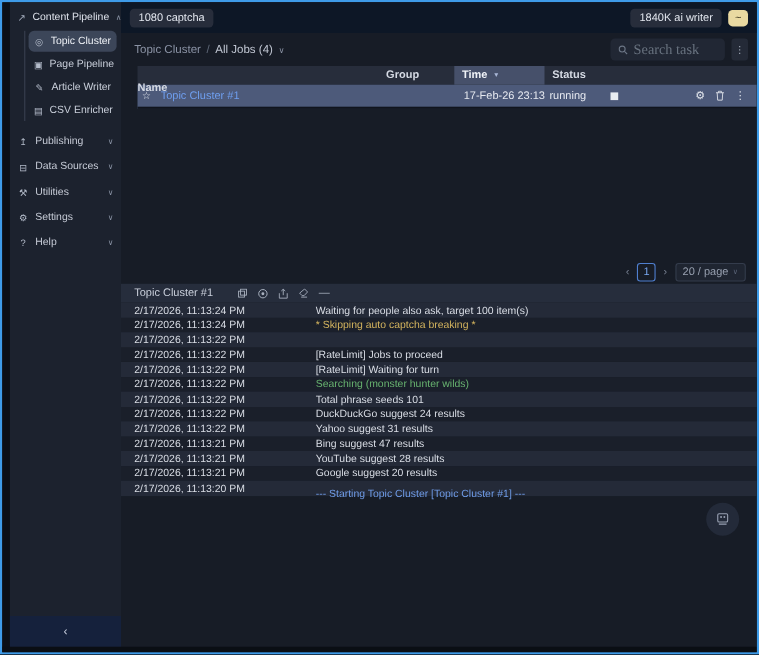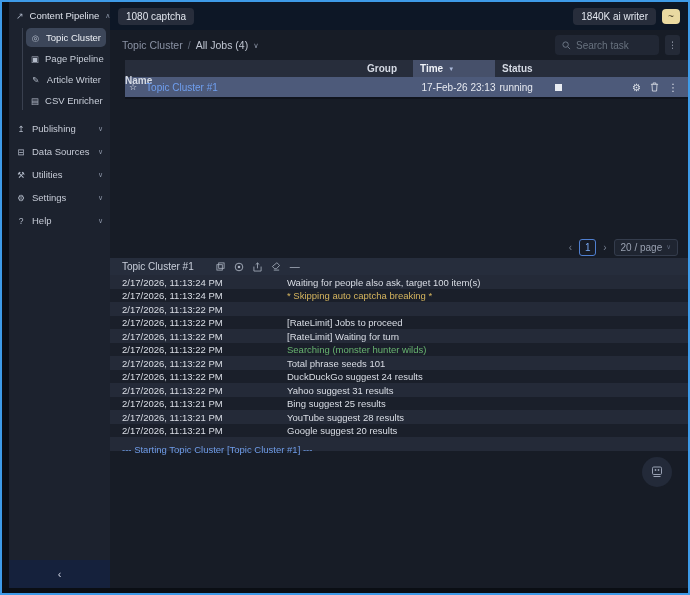--- a/index.html
+++ b/index.html
@@ -41,33 +41,33 @@
   .toolbar { height:30px; display:flex; align-items:center; padding:0 8px 0 12px; flex:none; }
   .crumbs { display:flex; align-items:center; gap:5px; font-size:10.5px; }
   .crumb-parent { color:#8a92a4; cursor:pointer; }
   .crumb-sep { color:#5f6878; }
   .crumb-cur { color:#c0c6d2; cursor:pointer; }
   .crumb-chev { color:#8a92a4; font-size:7.5px; cursor:pointer; }
   .tool-right { margin-left:auto; display:flex; align-items:center; gap:6px; }
   .search-box { width:104px; height:20px; background:#212734; border-radius:4px; display:flex;
                 align-items:center; gap:5px; padding:0 7px; }
   .search-box input { background:transparent; border:none; outline:none; color:#aeb5c2;
-                      font-size:10px; width:75px; font-family:Liberation Sans, sans-serif; }
+                      font-size:13px; width:75px; font-family:Liberation Serif, serif; }
   .search-box input::placeholder { color:#68727f; }
   .btn-primary { height:21px; background:#79a4ec; border-radius:4px; color:#fbfdff; font-size:10px;
                  display:flex; align-items:center; padding:0 9px; cursor:pointer; border:none; }
   .kebab-btn { width:15px; height:20px; background:#242a37; border-radius:3px; color:#aab2c0;
                font-size:9px; display:flex; align-items:center; justify-content:center; cursor:pointer; }
 
   
   .table { margin-left:15px; flex:none; }
   .t-head { display:flex; height:17px; background:#272d3b; align-items:center; font-size:10px;
             font-weight:bold; color:#d5dae4; }
   .h-name { flex:1; padding-left:0; cursor:pointer;margin-top:24px; }
-  .h-group { width:62px; cursor:pointer;text-align:center; }
+  .h-group { width:62px; cursor:pointer; }
   .h-time { width:82px; background:#46506a; height:100%; display:flex; align-items:center; gap:5px;
             padding-left:7px; cursor:pointer; color:#f0f3f8; }
   .h-time .caret { font-size:6px; color:#aab8d8; }
   .h-status { flex-basis:193px; padding-left:7px; cursor:pointer; }
   .t-row { display:flex; height:22px; background:#4d5a7a; align-items:center; font-size:10px;
            color:#e6e9f0; border-bottom:2px solid #10141d; cursor:pointer; }
   .r-name { flex:1; display:flex; align-items:center; gap:9px; padding-left:4px; }
   .star { color:#e0e4ec; font-size:9px; cursor:pointer; }
   .r-link { color:#6f9ff0; cursor:pointer; }
   .r-group { width:62px; }
@@ -334,34 +334,35 @@
             <span class="log-msg default">DuckDuckGo suggest 24 results</span>
           </div>
 
           <div class="log-row">
             <span class="log-ts">2/17/2026, 11:13:22 PM</span>
             <span class="log-msg default">Yahoo suggest 31 results</span>
           </div>
 
           <div class="log-row">
             <span class="log-ts">2/17/2026, 11:13:21 PM</span>
-            <span class="log-msg default">Bing suggest 25 results</span>
+            <span class="log-msg default">Bing suggest 47 results</span>
           </div>
 
           <div class="log-row">
             <span class="log-ts">2/17/2026, 11:13:21 PM</span>
             <span class="log-msg default">YouTube suggest 28 results</span>
           </div>
 
           <div class="log-row">
             <span class="log-ts">2/17/2026, 11:13:21 PM</span>
             <span class="log-msg default">Google suggest 20 results</span>
           </div>
 
           <div class="log-row">
+            <span class="log-ts">2/17/2026, 11:13:20 PM</span>
             <span class="log-msg info">--- Starting Topic Cluster [Topic Cluster #1] ---</span>
           </div>
         </div>
 
       <div class="bottom-area">
         <div class="robot-btn">
           <svg width="14" height="14" viewBox="0 0 14 14">
             <rect x="2.5" y="2" width="9" height="7.5" rx="1.2" fill="none" stroke="#99a1b3" stroke-width="1"></rect>
             <circle cx="5.5" cy="5" r="0.9" fill="#99a1b3"></circle>
             <circle cx="8.5" cy="5" r="0.9" fill="#99a1b3"></circle>

